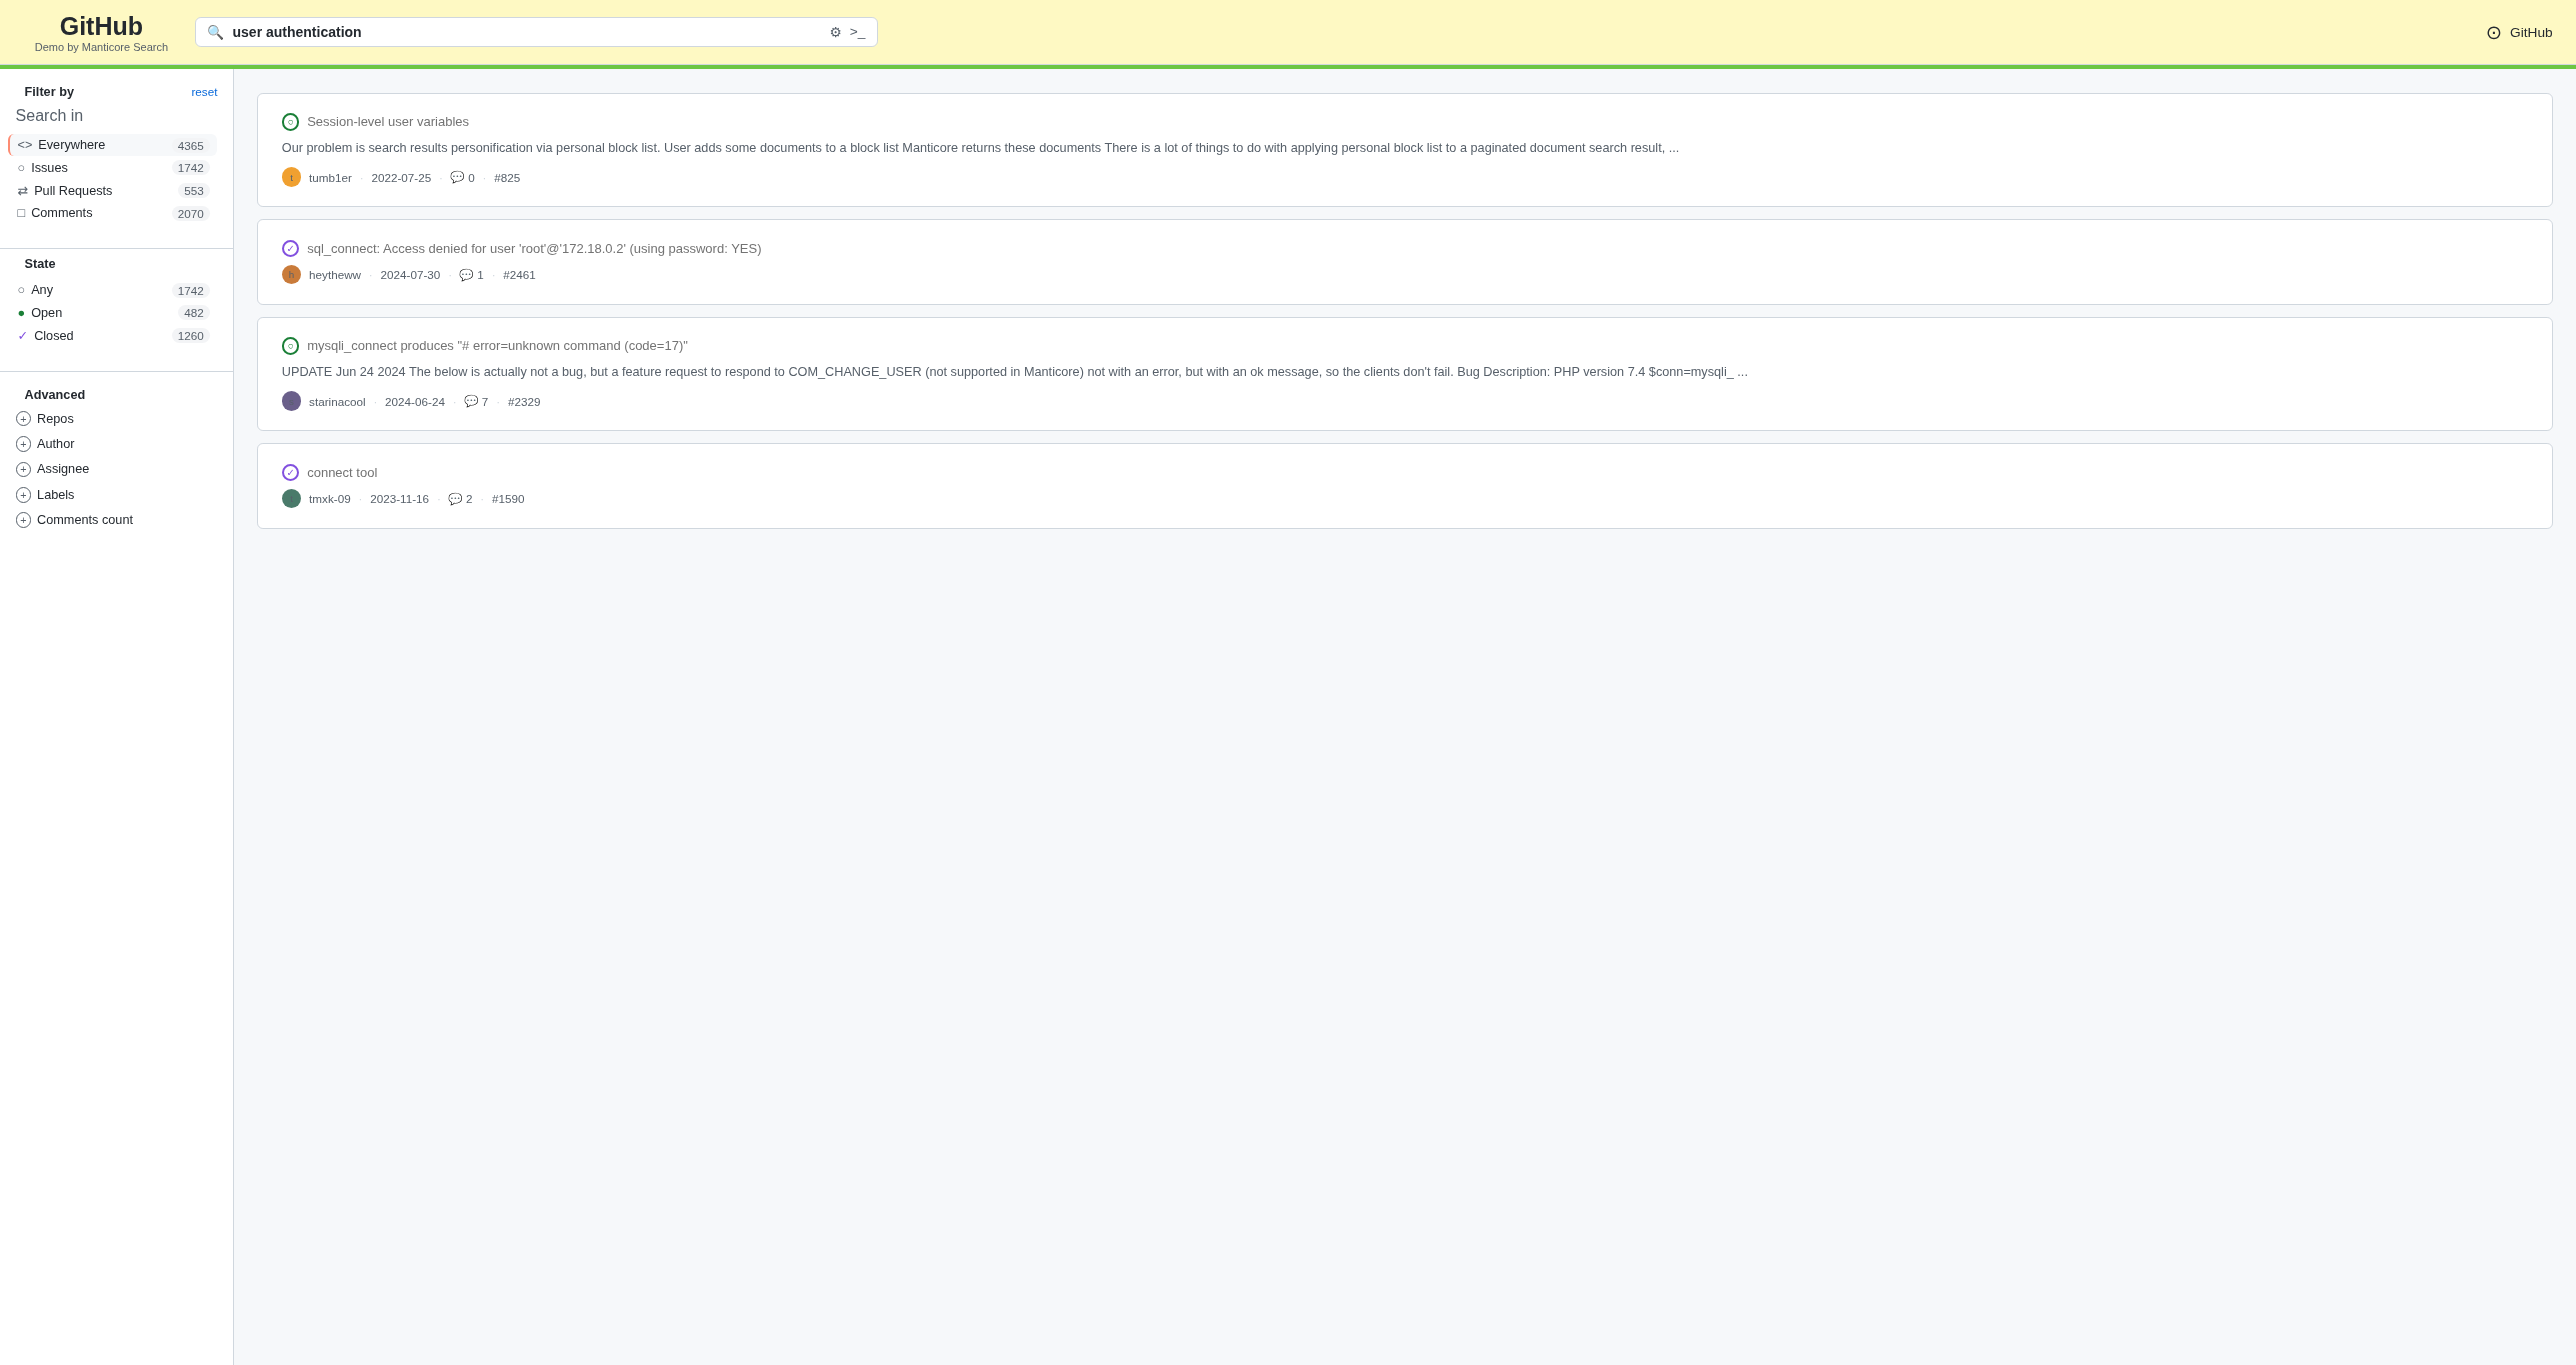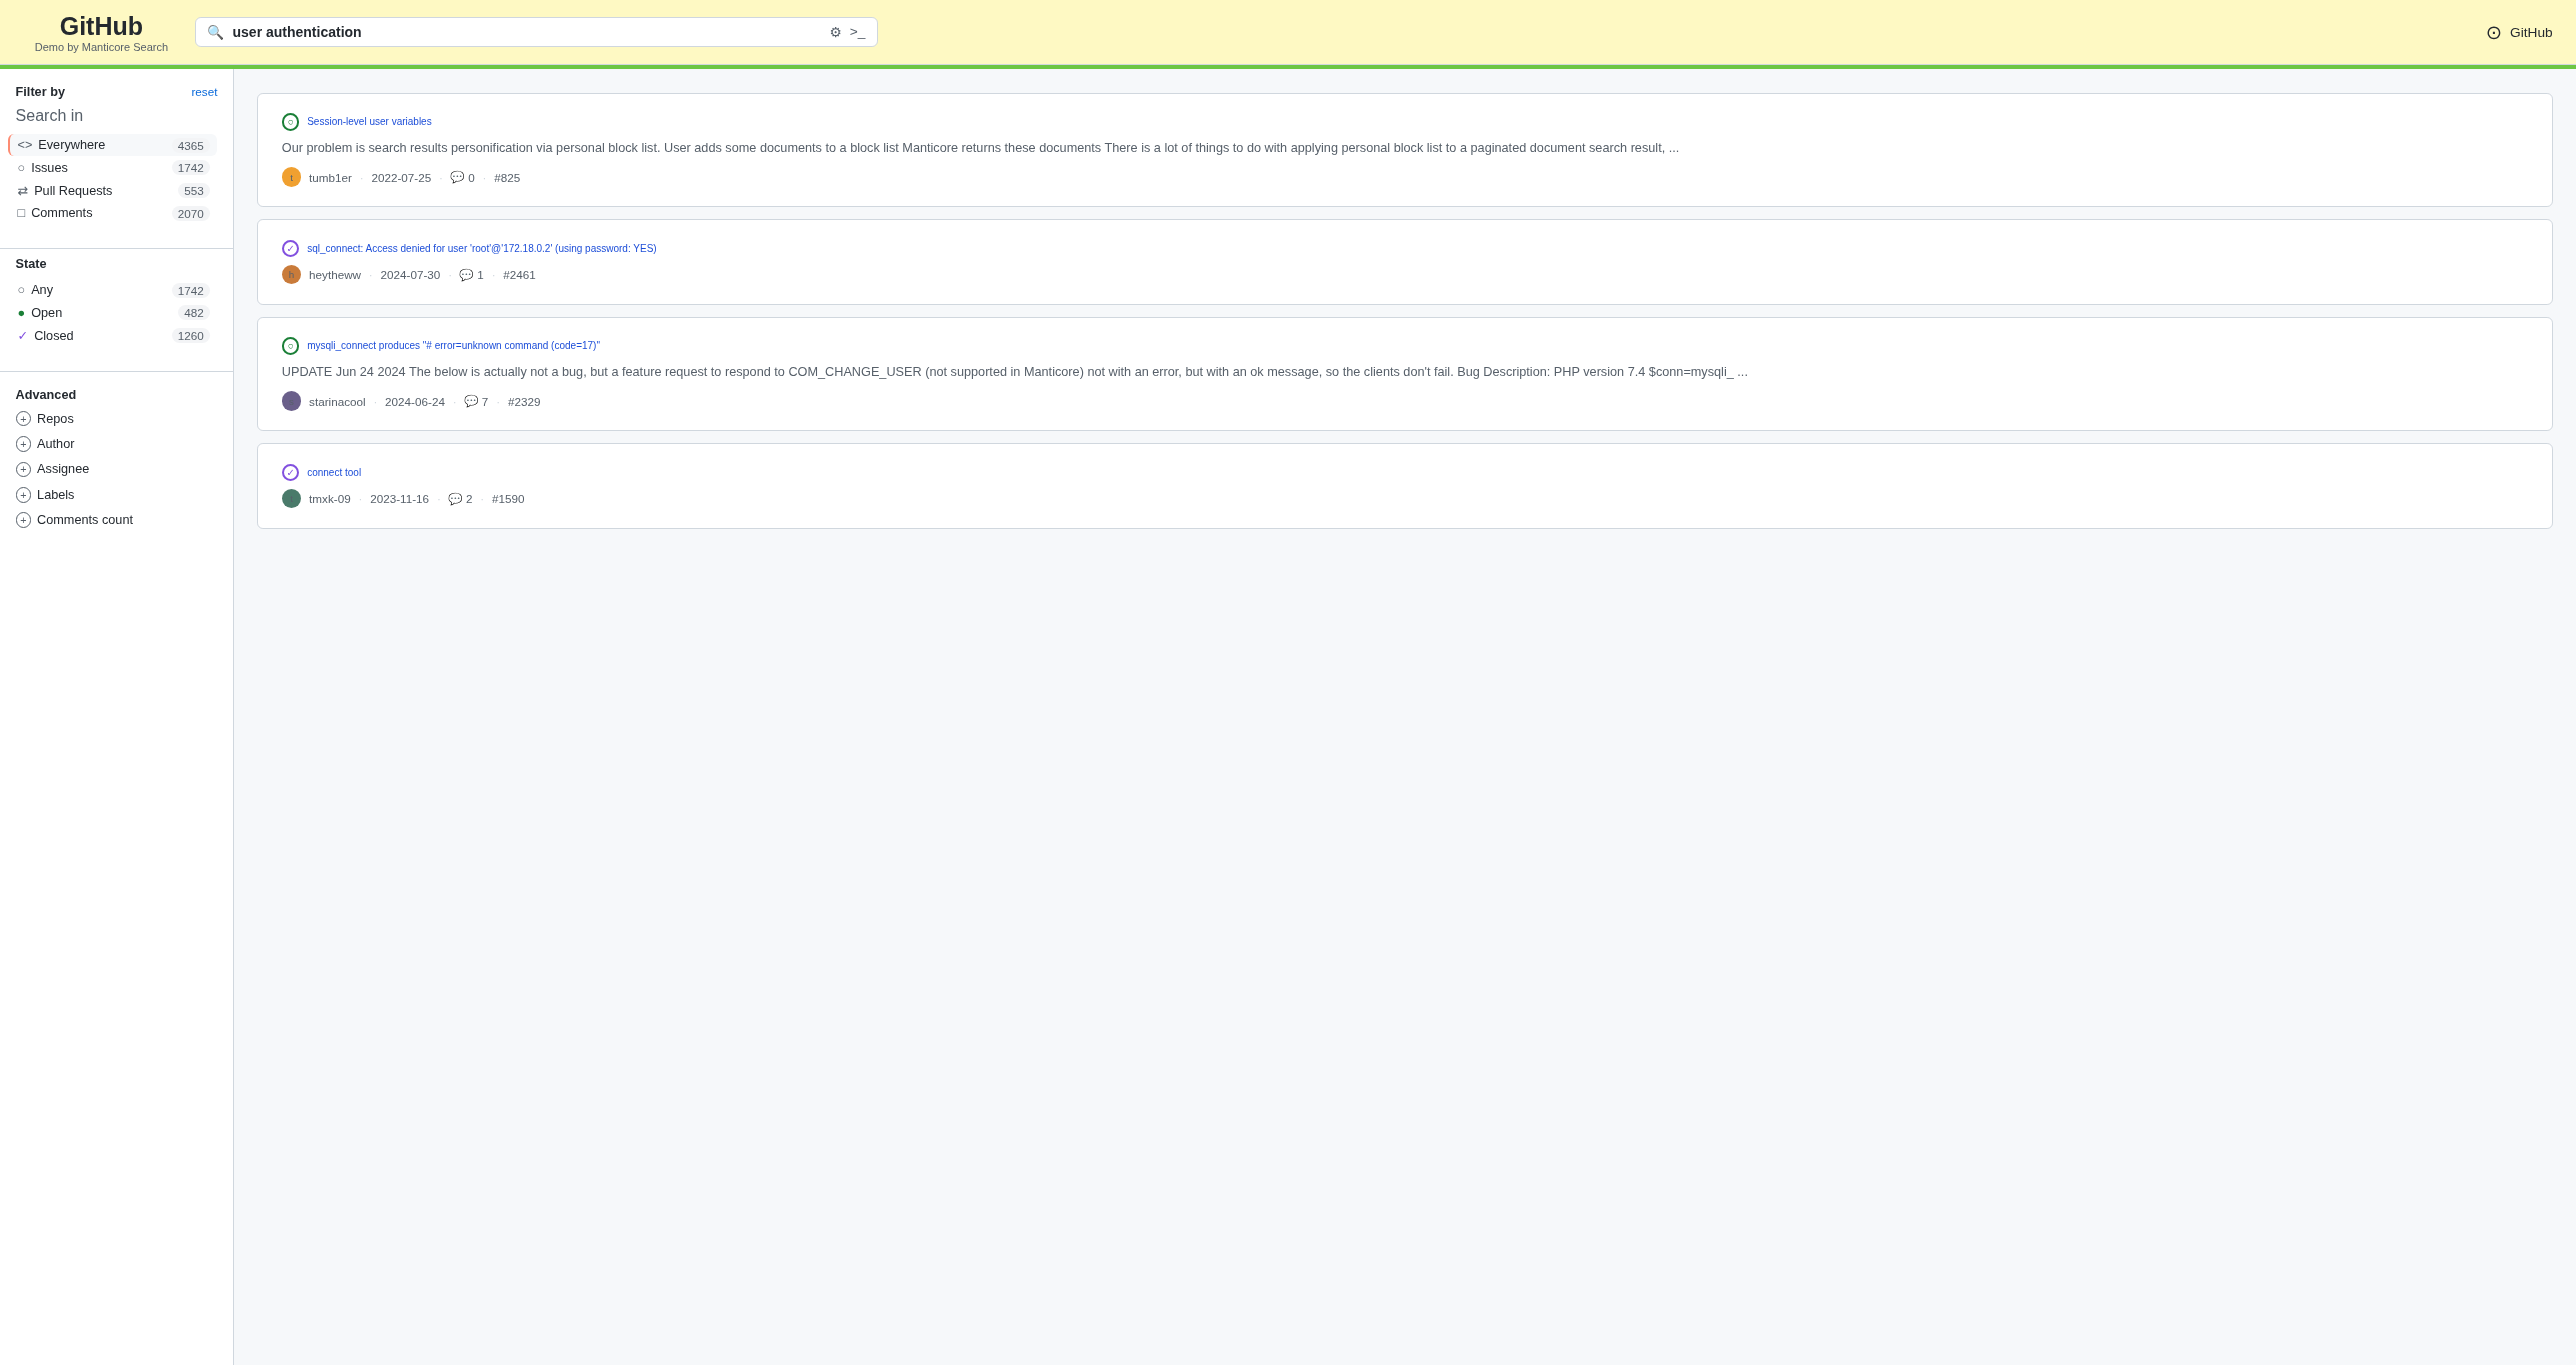--- a/index.html
+++ b/index.html
@@ -100,20 +100,21 @@
     .sidebar-header {
       display: flex;
       justify-content: space-between;
       align-items: center;
       margin-bottom: 7.8px;
     }
     .sidebar-title {
       font-weight: 600;
       font-size: 12.7px;
       color: #24292f;
+      margin-left: 9px;
     }
     .sidebar-reset {
       font-size: 11.7px;
       color: #0969da;
       cursor: pointer;
       text-decoration: none;
     }
     .sidebar-subtitle {
       font-size: 16px;
       color: #57606a;
@@ -196,22 +197,22 @@
       border-radius: 5.9px;
       padding: 19.5px 23.4px;
     }
     .result-title {
       display: flex;
       align-items: center;
       gap: 7.8px;
       margin-bottom: 7.8px;
     }
     .result-title a {
-      color: #1d4ed8;
-      font-size: 10px;
+      color: #737373;
+      font-size: 13px;
       font-weight: 500;
       text-decoration: none;
     }
     .state-icon {
       width: 17.6px;
       height: 17.6px;
       border-radius: 50%;
       display: inline-flex;
       align-items: center;
       justify-content: center;

